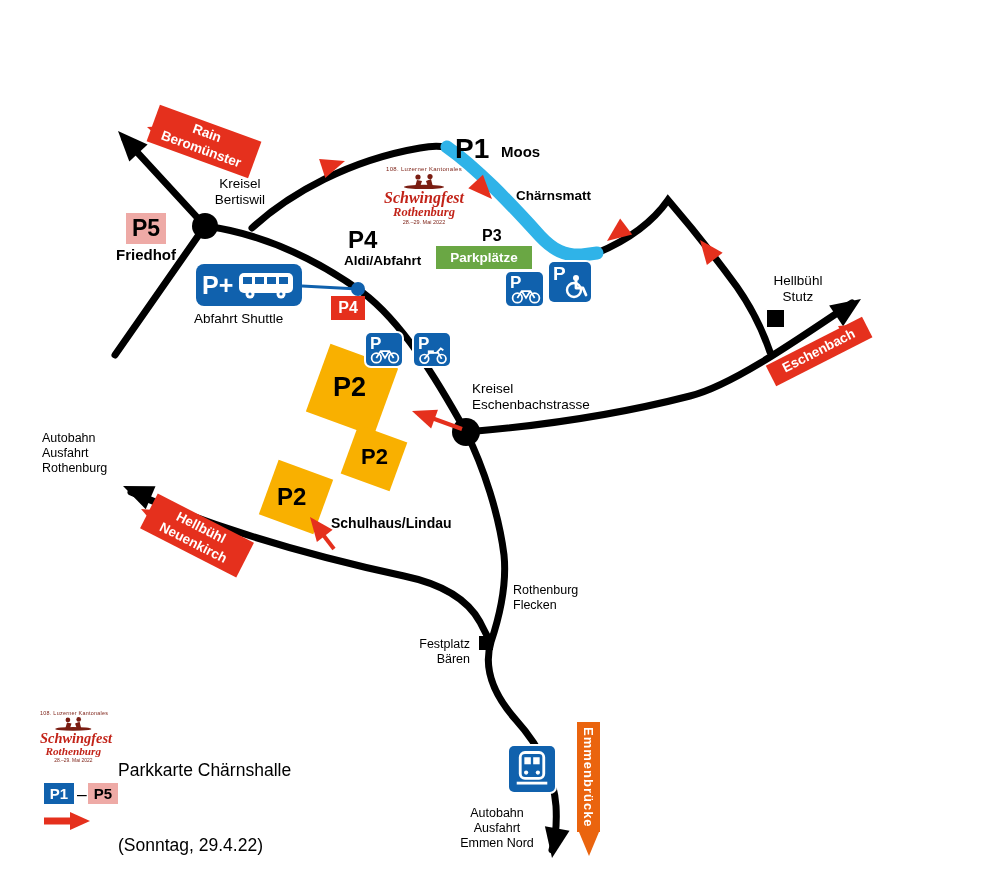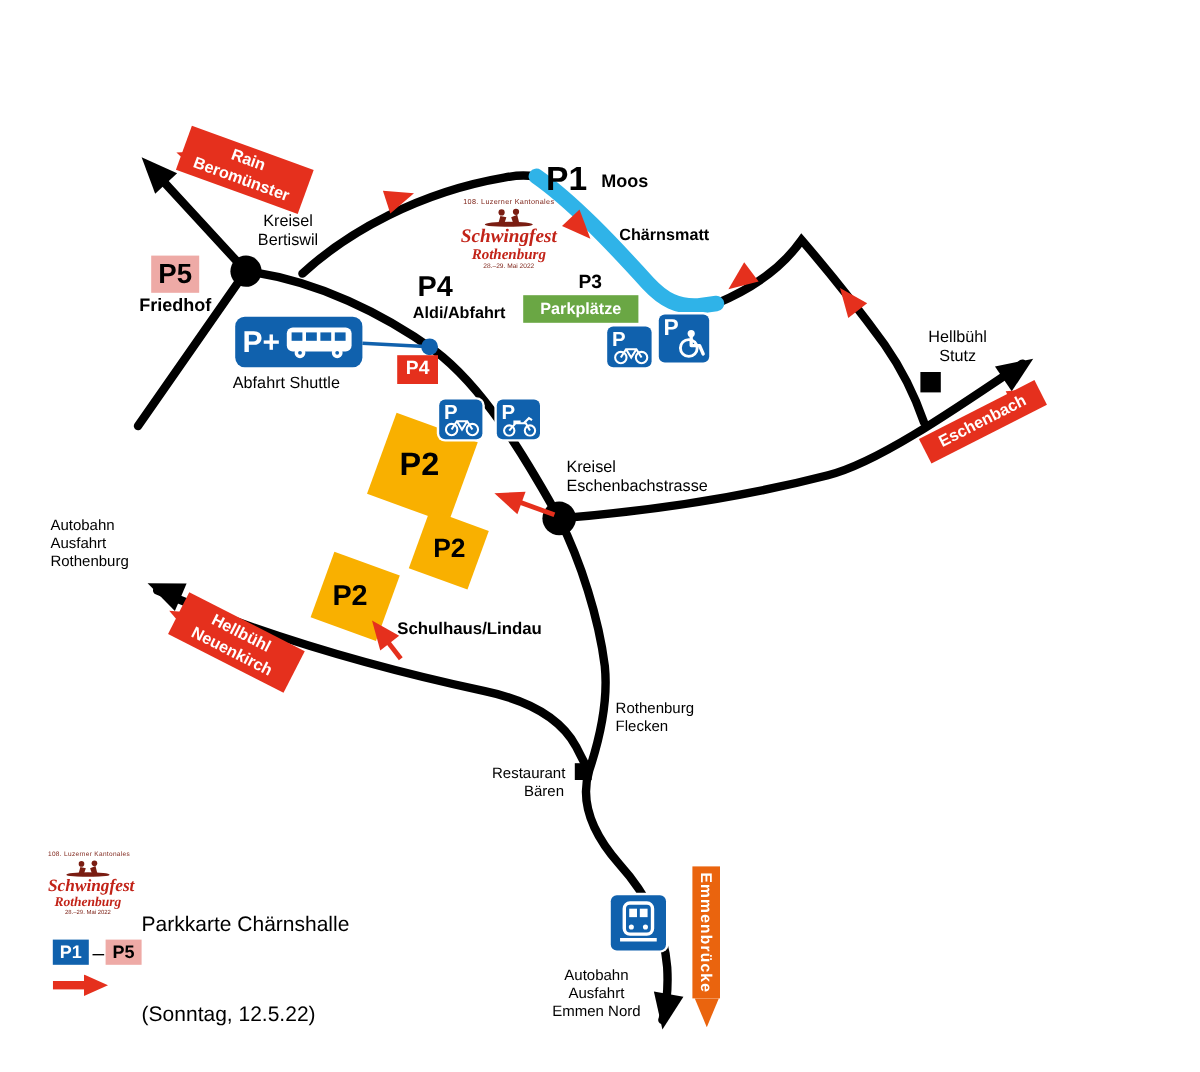--- a/index.html
+++ b/index.html
@@ -238,21 +238,21 @@
     <div>Ausfahrt</div>
     <div>Rothenburg</div>
   </div>
 
   <div class="map-t sm" style="left:513px;top:583px;">
     <div>Rothenburg</div>
     <div>Flecken</div>
   </div>
 
   <div class="map-t sm rt" style="left:410px;top:637px;width:60px;">
-    <div>Restaurant</div>
+    <div>Festplatz</div>
     <div>Bären</div>
   </div>
 
   <div class="psign" style="left:509px;top:746px;width:46px;height:46px;">
     <svg width="40" height="40" viewBox="0 0 34 34" style="left:3px;top:3px;right:auto;bottom:auto;">
       <rect x="7" y="3" width="20" height="22" rx="4" fill="none" stroke="#fff" stroke-width="2.4"></rect>
       <rect x="10.5" y="7" width="5.5" height="6" fill="#fff"></rect>
       <rect x="18" y="7" width="5.5" height="6" fill="#fff"></rect>
       <circle cx="12" cy="20" r="1.8" fill="#fff"></circle>
       <circle cx="22" cy="20" r="1.8" fill="#fff"></circle>
@@ -283,15 +283,15 @@
   <div class="legend-row" style="left:118px;top:760px;">Parkkarte Chärnshalle</div>
 
   <div class="badge blue" style="left:44px;top:783px;width:30px;height:21px;font-size:15px;line-height:21px;">P1</div>
   <div class="legend-row" style="left:77px;top:784px;">–</div>
   <div class="badge pink" style="left:88px;top:783px;width:30px;height:21px;font-size:15px;line-height:21px;">P5</div>
 
   <svg class="abs" style="left:44px;top:812px;" width="48" height="18" viewBox="0 0 48 18">
     <rect x="0" y="5.5" width="26" height="7" fill="#e5301d"></rect>
     <polygon points="26,0 46,9 26,18" fill="#e5301d"></polygon>
   </svg>
-  <div class="legend-row" style="left:118px;top:835px;">(Sonntag, 12.5.22)</div>
+  <div class="legend-row" style="left:118px;top:835px;">(Sonntag, 29.4.22)</div>
 
 </div>
 
 </body></html>

